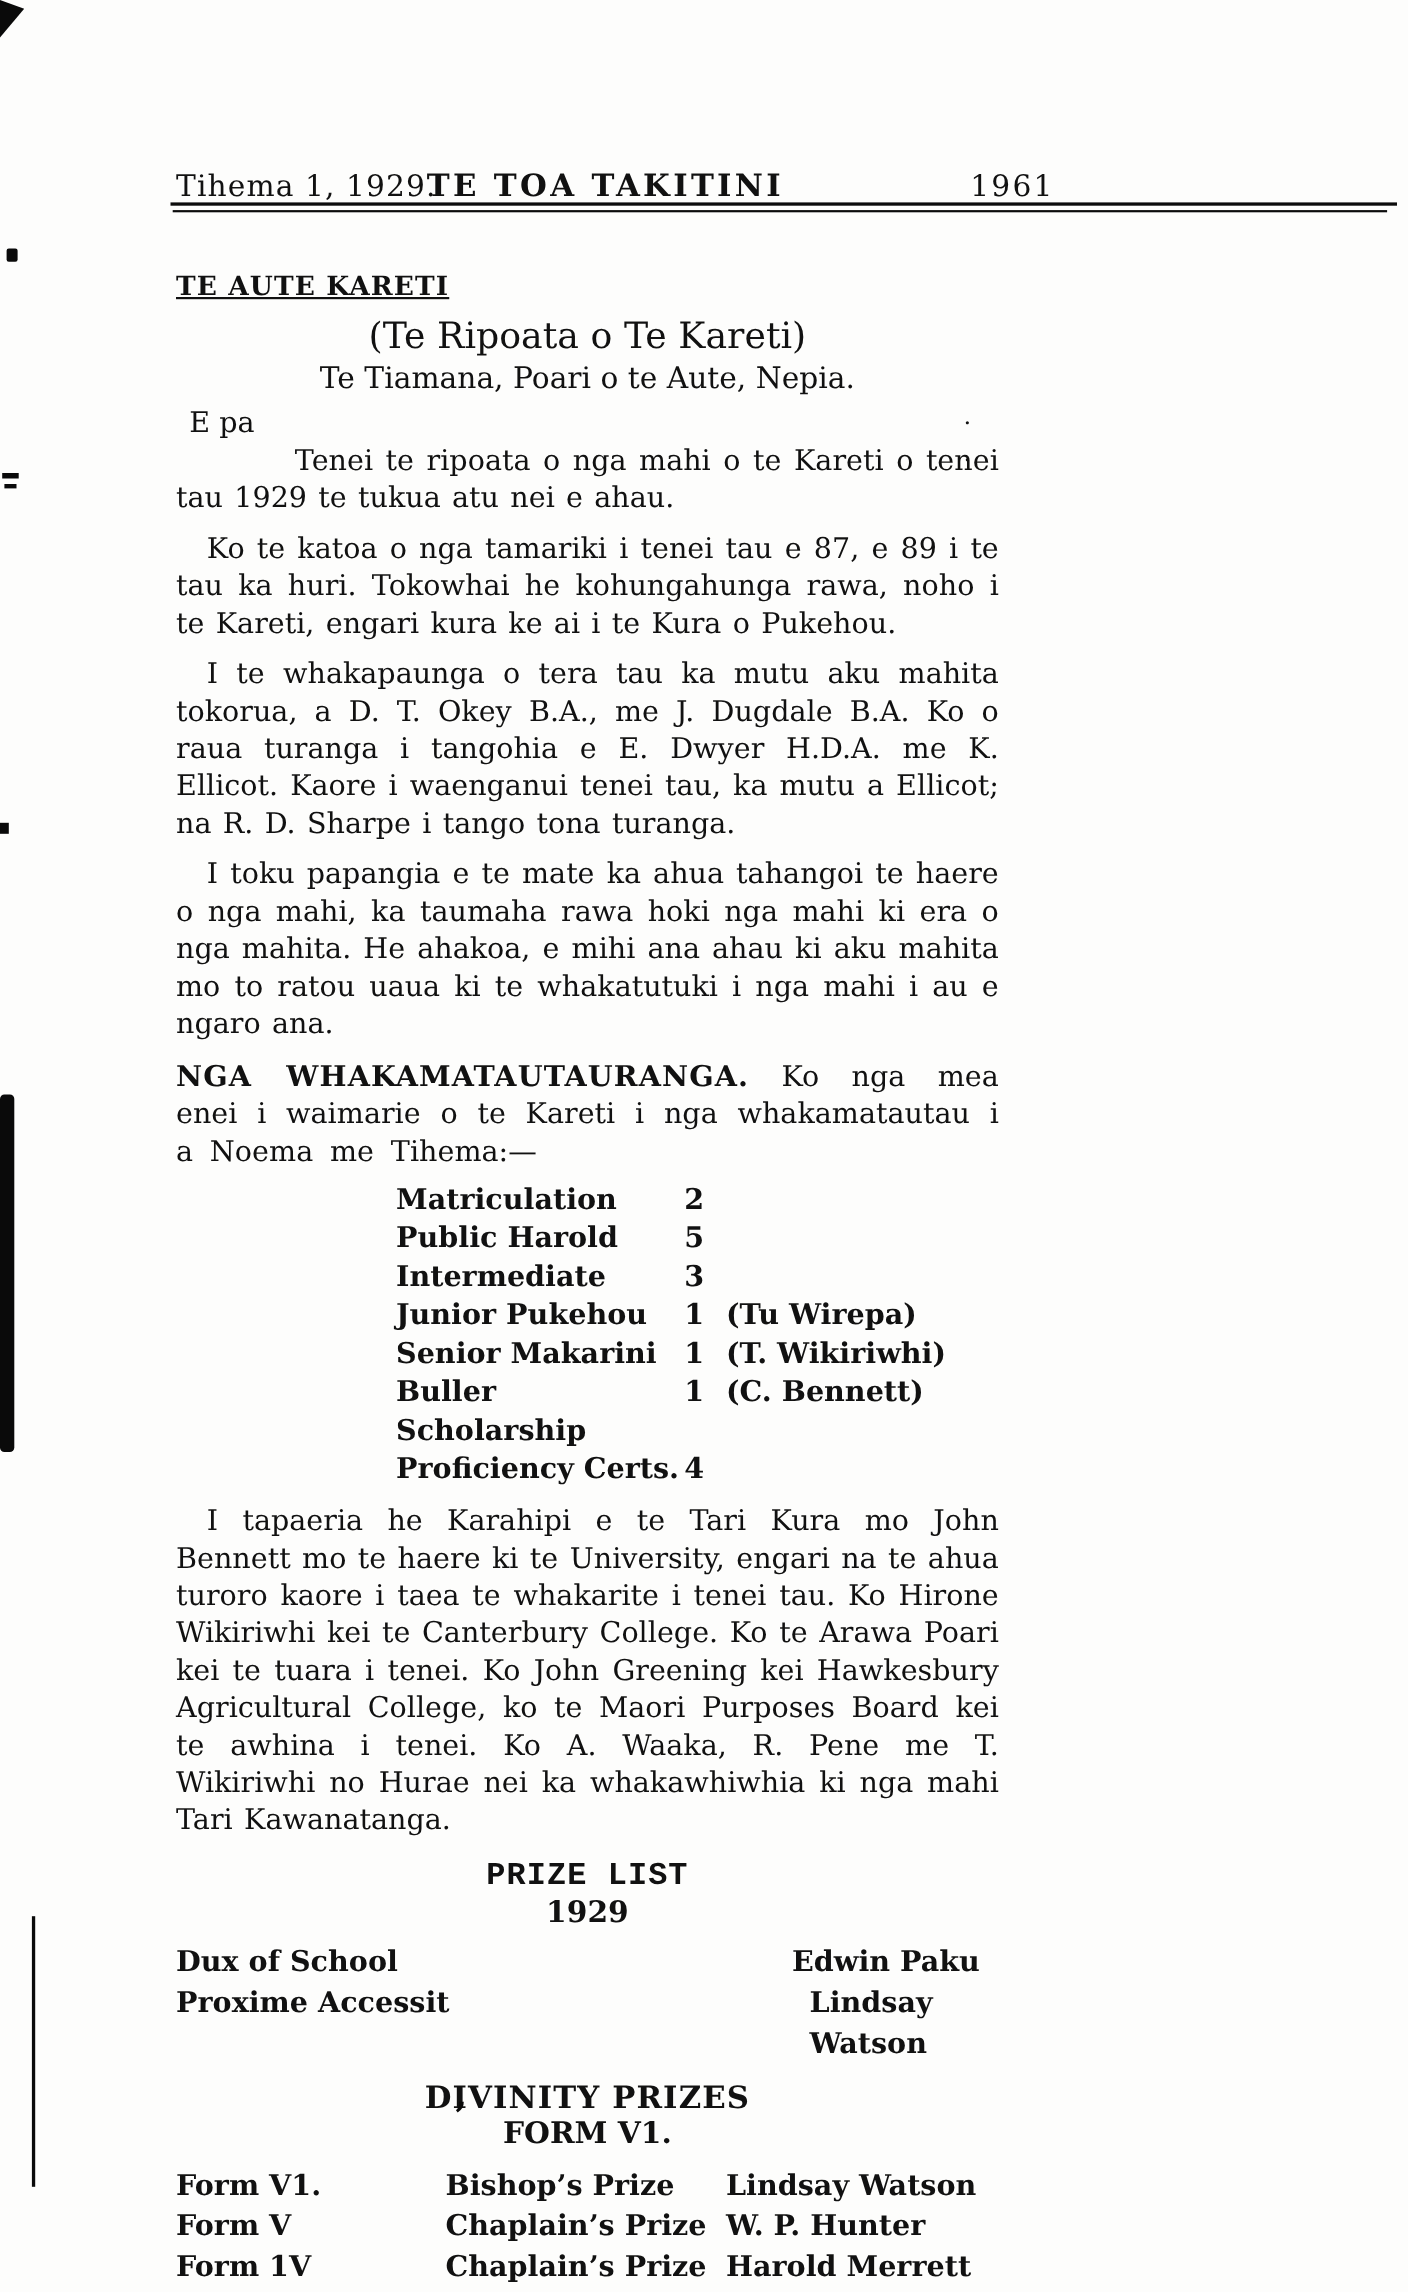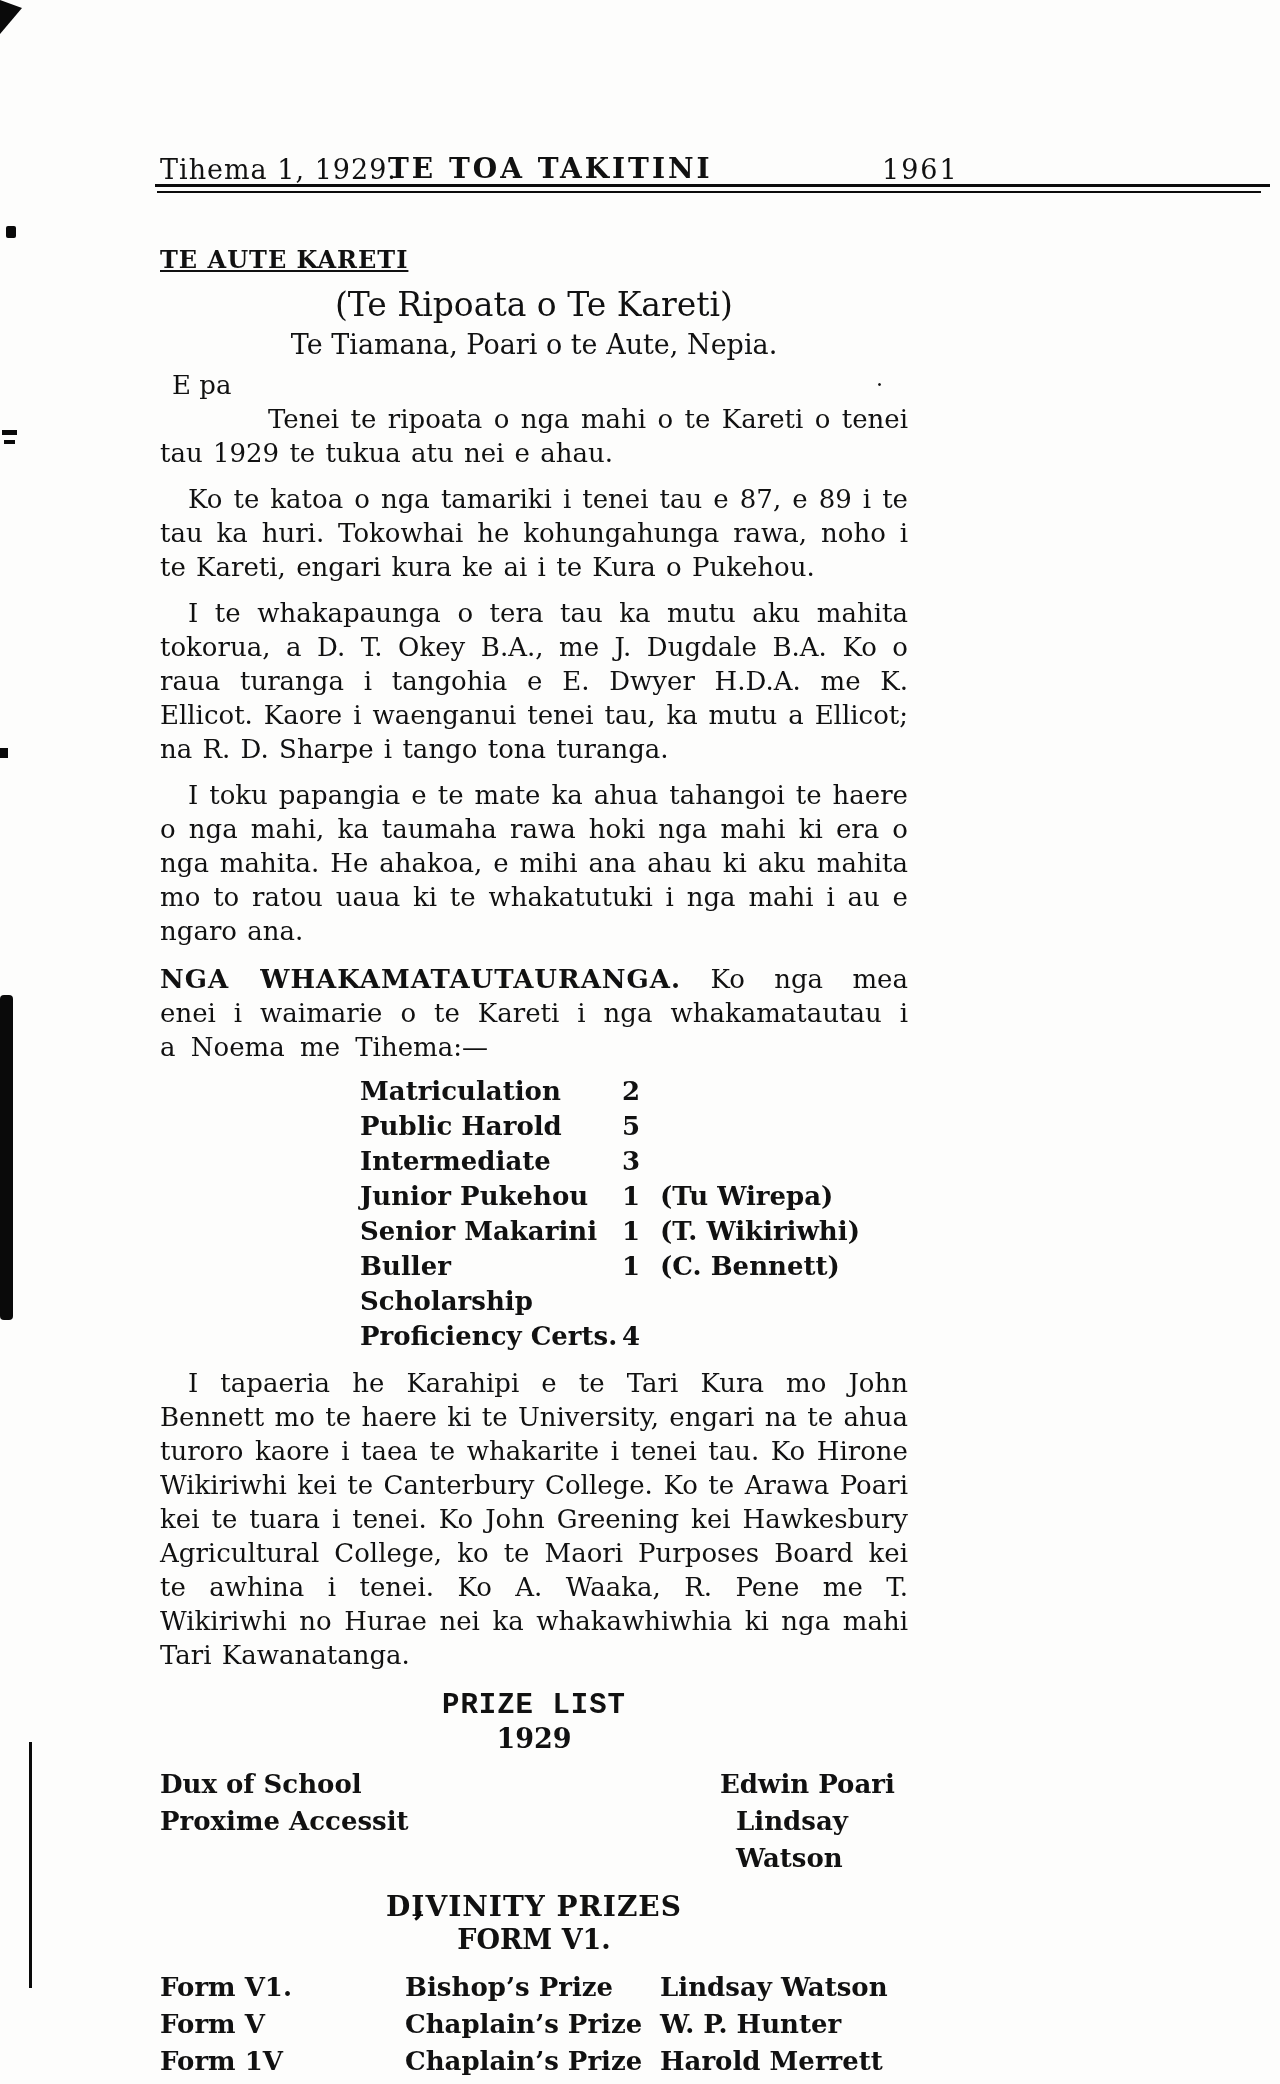--- a/index.html
+++ b/index.html
@@ -146,21 +146,21 @@
     </div>
 
     <p class="body-para indent gap">I tapaeria he Karahipi e te Tari Kura mo John Bennett mo te haere ki te University, engari na te ahua turoro kaore i taea te whakarite i tenei tau. Ko Hirone Wikiriwhi kei te Canterbury College. Ko te Arawa Poari kei te tuara i tenei. Ko John Greening kei Hawkesbury Agricultural College, ko te Maori Purposes Board kei te awhina i tenei. Ko A. Waaka, R. Pene me T. Wikiriwhi no Hurae nei ka whakawhiwhia ki nga mahi Tari Kawanatanga.</p>
 
     <h2 class="prize-title">PRIZE LIST</h2>
     <div class="prize-year">1929</div>
 
     <div class="awards">
       <div class="award-row">
         <span class="award-name">Dux of School</span>
-        <span class="award-winner">Edwin Poari</span>
+        <span class="award-winner">Edwin Paku</span>
       </div>
       <div class="award-row">
         <span class="award-name">Proxime Accessit</span>
         <span class="award-winner">Lindsay Watson</span>
       </div>
     </div>
 
     <h2 class="divinity-title">DIVINITY PRIZES</h2>
     <div class="divinity-subtitle">FORM V1.</div>
 

